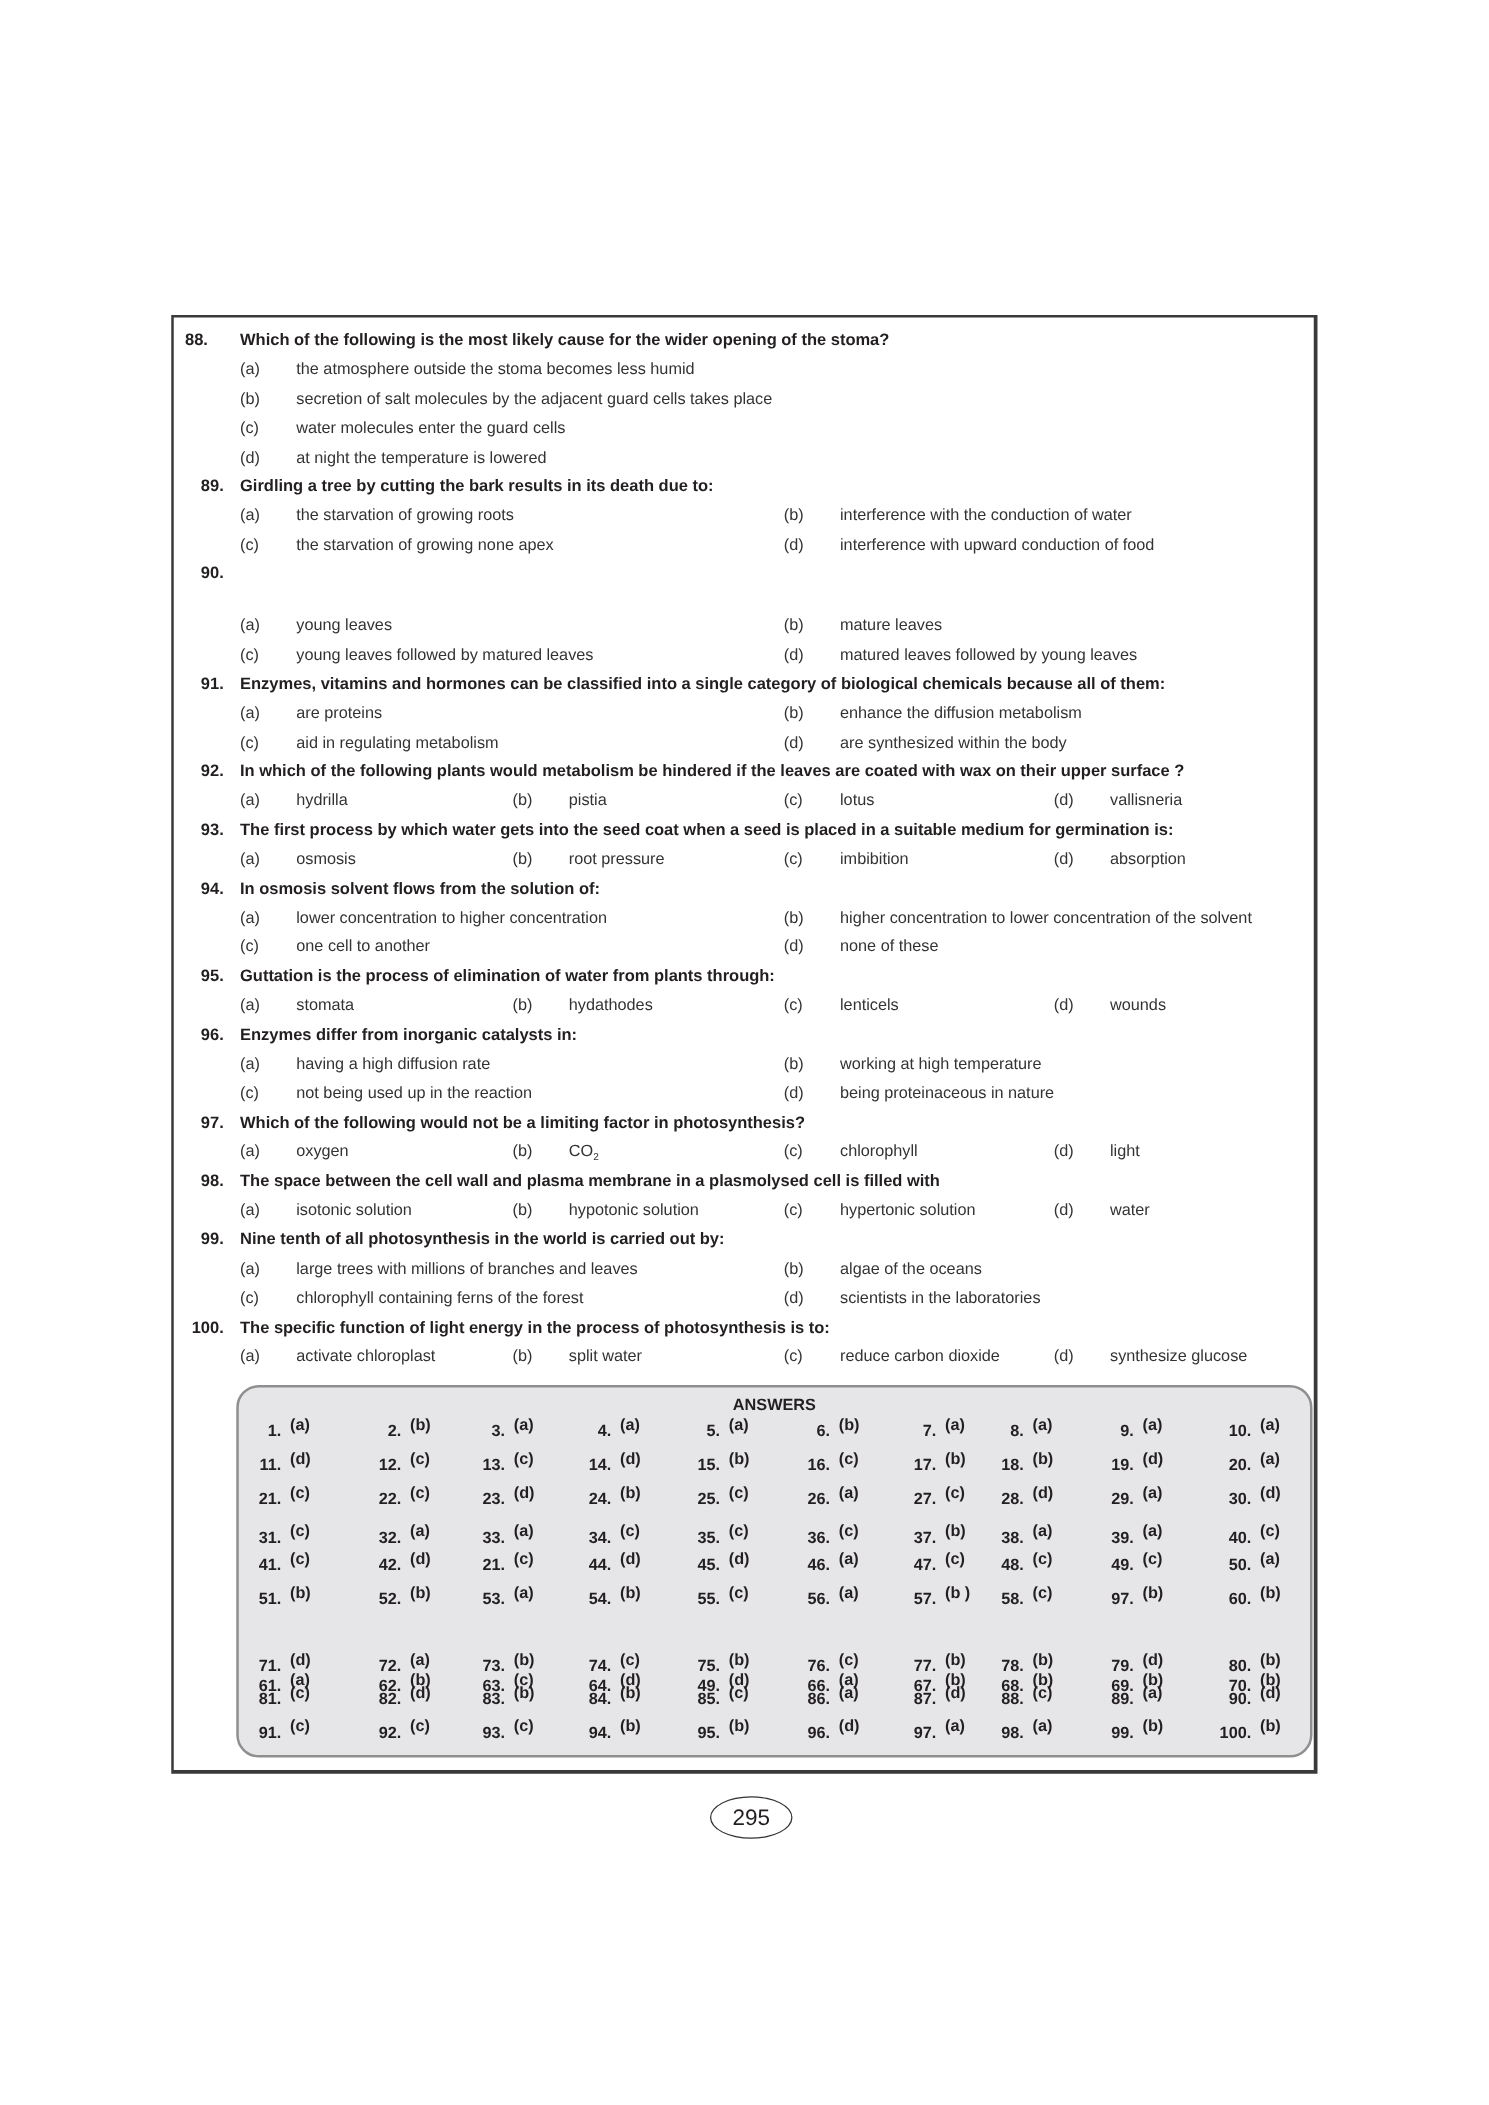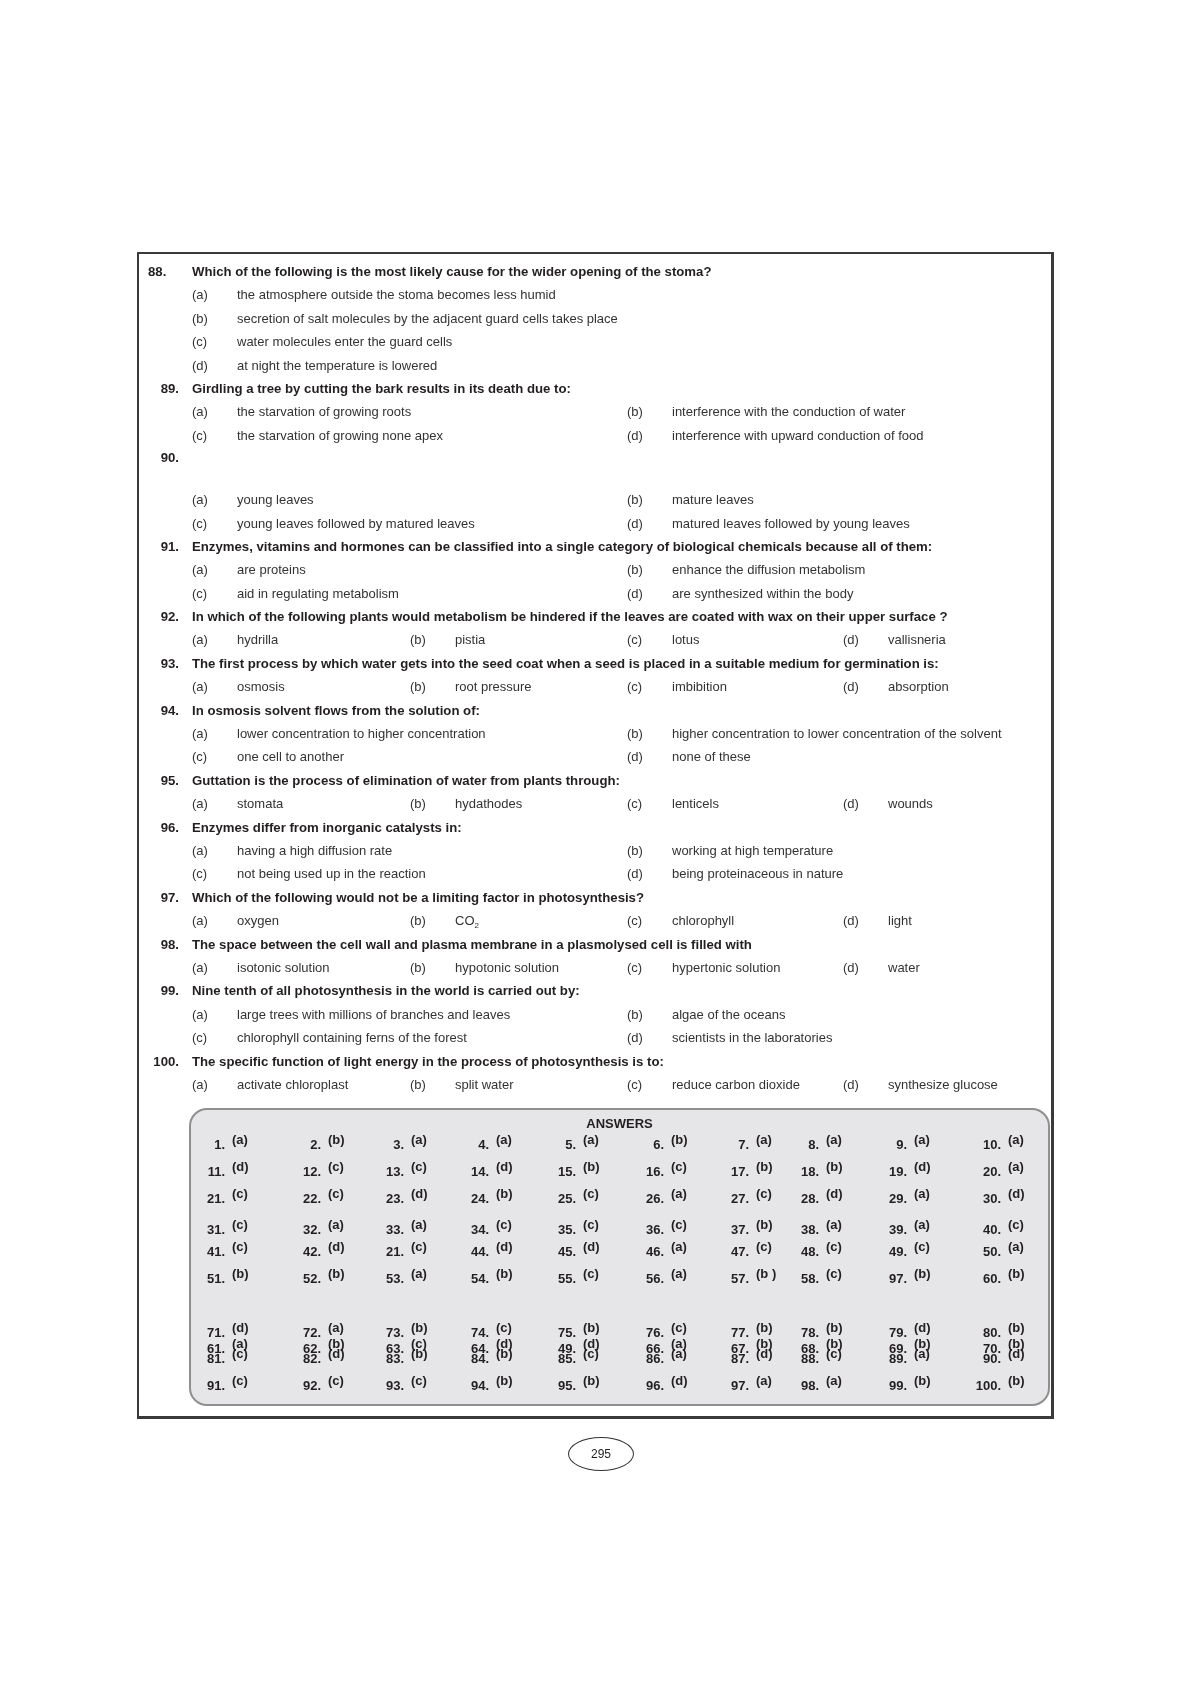--- a/index.html
+++ b/index.html
@@ -18,21 +18,21 @@
   .otxt { position:absolute; left:45px; }
   .sub { font-size:8px; vertical-align:-3px; }
 
   .answers { position:absolute; left:50px; top:854px; width:861px; height:298px; background:#e6e6e8; border:2px solid #8f8f8f; border-radius:18px; box-sizing:border-box; }
   .ans-title { position:absolute; top:4px; left:0; right:0; text-align:center; font-weight:bold; font-size:13px; line-height:20px; }
   .arow { position:absolute; left:0; width:100%; height:26.8px; font-weight:bold; font-size:13px; }
   .acell { position:absolute; top:0; line-height:26.8px; white-space:nowrap; }
   .anum { position:absolute; right:0; text-align:right; }
   .aval { position:absolute; left:6px; }
 
-  .pageno { position:absolute; left:568px; top:1437px; width:66px; height:34px; border:1px solid #333; border-radius:50%; box-sizing:border-box; text-align:center; line-height:32px; font-size:12px; color:#231f20; }
+  .pageno { position:absolute; left:568px; top:1437px; width:66px; height:34px; border:1px solid #333; border-radius:50%; box-sizing:border-box; text-align:center; line-height:32px; font-size:18px; color:#231f20; }
 </style>
 </head>
 <body>
 
 <div class="frame">
   <div class="qlist" id="qlist">
       <div class="q">
         <div class="qhead">
           <span class="qnum left">88.</span>
           <span class="qtext">Which of the following is the most likely cause for the wider opening of the stoma?</span>

